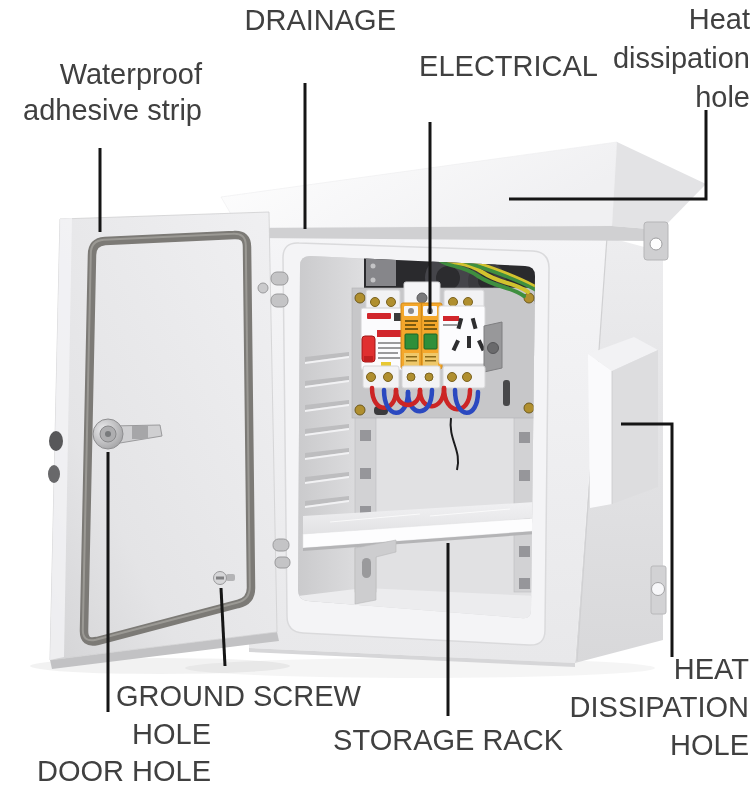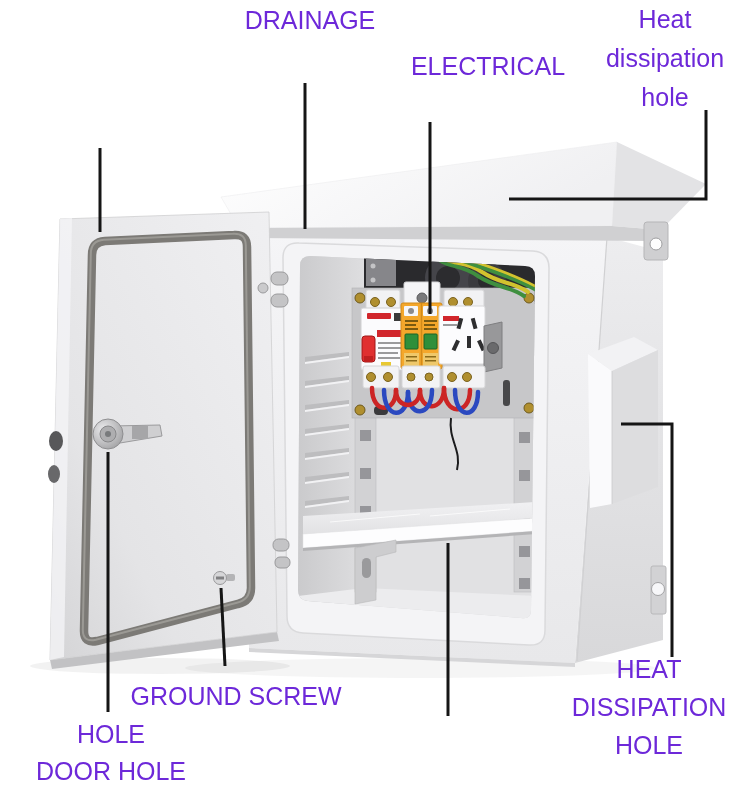--- a/index.html
+++ b/index.html
@@ -1,19 +1,19 @@
 <!DOCTYPE html>
 <html><head>
 <meta charset="utf-8">
 <style>
   html,body{margin:0;padding:0;background:#fff;}
   .stage{position:relative;width:750px;height:806px;background:#ffffff;overflow:hidden;
          font-family:"Liberation Sans",sans-serif;}
   .stage svg{position:absolute;left:0;top:0;}
-  .label{position:absolute;color:#6d28d9;font-size:25px;line-height:36px;text-align:center;
+  .label{position:absolute;color:#404040;font-size:29px;line-height:36px;text-align:right;
          font-weight:400;letter-spacing:0px;}
   .label .ln{white-space:nowrap;}
   #lbl-waterproof{left:0px;top:56px;width:202px;}
   #lbl-drainage{left:224px;top:2px;width:172px;}
   #lbl-electrical{left:378px;top:48px;width:220px;}
   #lbl-heat-top{left:580px;top:0px;width:170px;line-height:39px;}
   #lbl-ground{left:116px;top:678px;width:240px;}
   #lbl-lock{left:11px;top:716px;width:200px;line-height:37px;}
   #lbl-storage{left:333px;top:722px;width:230px;}
   #lbl-heat-bottom{left:549px;top:650px;width:200px;line-height:38px;}
@@ -311,37 +311,44 @@
     <polyline points="305,83 305,229"></polyline>
     <polyline points="430,122 430,314"></polyline>
     <polyline points="706,110 706,199 509,199"></polyline>
     <polyline points="221,588 225,666"></polyline>
     <polyline points="108,452 108,712"></polyline>
     <polyline points="448,543 448,716"></polyline>
     <polyline points="621,424 672,424 672,657"></polyline>
   </g>
 </svg>
 
+  <div class="label" id="lbl-waterproof">
+    <div class="ln">Waterproof</div>
+    <div class="ln">adhesive strip</div>
+  </div>
   <div class="label" id="lbl-drainage">
     <div class="ln">DRAINAGE</div>
   </div>
   <div class="label" id="lbl-electrical">
     <div class="ln">ELECTRICAL</div>
   </div>
   <div class="label" id="lbl-heat-top">
     <div class="ln">Heat</div>
     <div class="ln">dissipation</div>
     <div class="ln">hole</div>
   </div>
   <div class="label" id="lbl-ground">
     <div class="ln">GROUND SCREW</div>
   </div>
   <div class="label" id="lbl-lock">
     <div class="ln">HOLE</div>
     <div class="ln">DOOR HOLE</div>
   </div>
+  <div class="label" id="lbl-storage">
+    <div class="ln">STORAGE RACK</div>
+  </div>
   <div class="label" id="lbl-heat-bottom">
     <div class="ln">HEAT</div>
     <div class="ln">DISSIPATION</div>
     <div class="ln">HOLE</div>
   </div>
 
 </div>
 
 </body></html>

